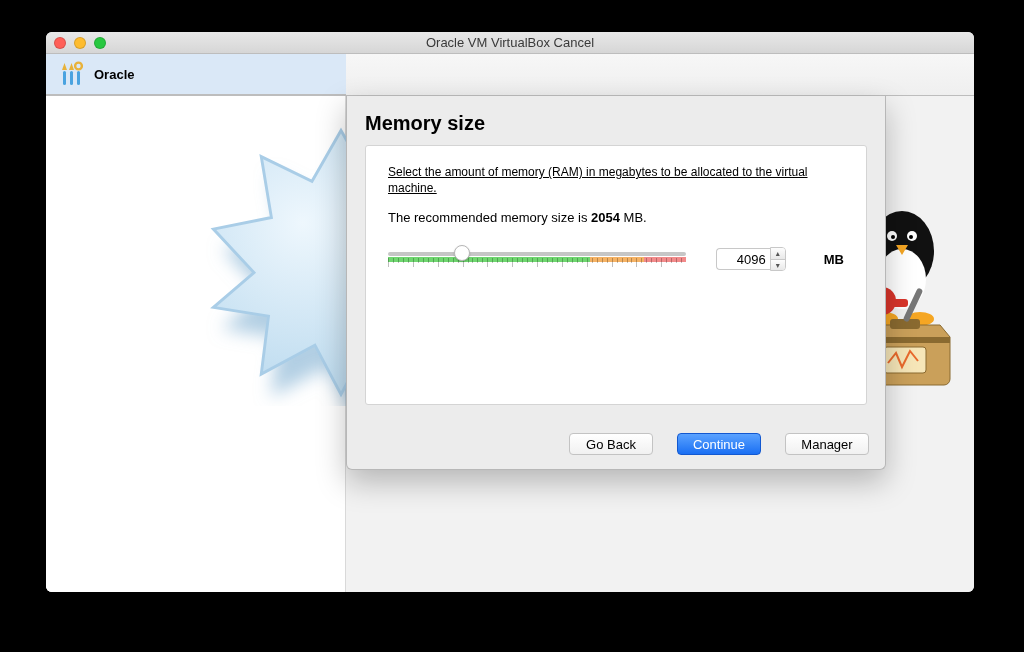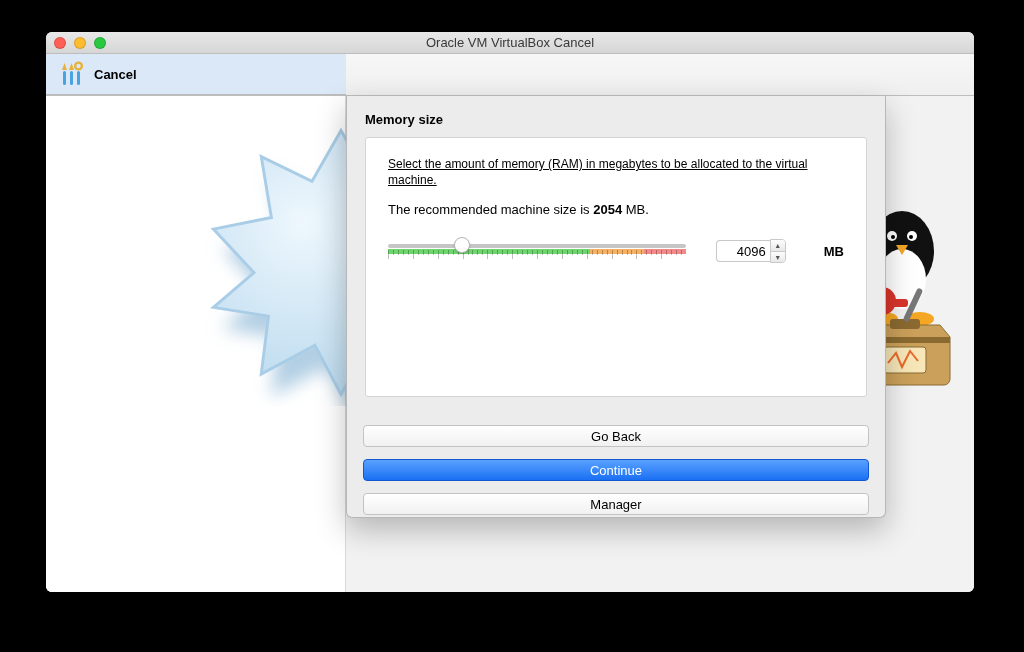--- a/index.html
+++ b/index.html
@@ -94,21 +94,21 @@
     position: absolute;
     left: 300px; top: 0;
     width: 540px;
     background: #ececec;
     border: 1px solid #b7b7b7;
     border-top: none;
     border-radius: 0 0 6px 6px;
     box-shadow: 0 12px 30px rgba(0,0,0,.25);
   }
   .sheet-inner { padding: 16px 18px 14px 18px; }
-  .sheet-title { font-weight: 700; font-size: 13px; margin-bottom: 10px; }
+  .sheet-title { font-weight: 700; font-size: 20px; margin-bottom: 10px; }
   .sheet-body {
     background: #fff;
     border: 1px solid #d4d4d4;
     border-radius: 3px;
     padding: 18px 22px;
     min-height: 260px;
   }
   .desc { font-size: 12px; line-height: 1.35; margin-bottom: 14px; text-decoration: underline; }
   .rec  { font-size: 13px; margin-bottom: 20px; }
   .rec b { font-weight: 700; }
@@ -177,23 +177,22 @@
 
   .range-labels {
     display: flex; justify-content: space-between;
     font-size: 12px; margin-top: 4px;
     width: calc(100% - 100px);
   }
 
   .sheet-buttons {
     display: flex;
     justify-content: flex-end;
-    gap: 12px;
-    padding: 14px 16px 2px;
-    flex-direction: column;
+    gap: 24px;
+    padding: 14px 16px 14px;
   }
   .btn {
     min-width: 84px; height: 22px;
     font-size: 13px;
     border-radius: 4px;
     border: 1px solid #c3c3c3;
     background: linear-gradient(#ffffff,#f1f1f1);
     cursor: pointer;
   }
   .btn.primary {
@@ -222,21 +221,21 @@
       <span class="tools-icon">
         <svg width="24" height="26" viewBox="0 0 24 26">
           <rect x="3" y="10" width="3" height="14" rx="1.5" fill="#4aa3e0"></rect>
           <rect x="10" y="10" width="3" height="14" rx="1.5" fill="#4aa3e0"></rect>
           <rect x="17" y="10" width="3" height="14" rx="1.5" fill="#4aa3e0"></rect>
           <path d="M4.5 2 L7 9 L2 9 Z" fill="#e8b23a"></path>
           <path d="M11.5 2 L14 9 L9 9 Z" fill="#e8b23a"></path>
           <circle cx="18.5" cy="5" r="3.4" fill="none" stroke="#e8b23a" stroke-width="2.4"></circle>
         </svg>
       </span>
-      <span class="sidebar-label">Cancel</span>
+      <span class="sidebar-label">Oracle</span>
     </div>
   </div>
 
   <div class="content">
     <div class="sidebar-bg"></div>
 
     <div class="starburst">
       <svg width="290" height="290" viewBox="-100 -100 200 200">
         <defs>
           <radialGradient id="sb" cx="35%" cy="35%" r="70%">
@@ -274,21 +273,21 @@
         <rect x="60" y="86" width="6" height="36" rx="3" fill="#777" transform="rotate(25 63 104)"></rect>
       </svg>
     </div>
 
     <div class="sheet">
       <div class="sheet-inner">
         <div class="sheet-title">Memory size</div>
         <div class="sheet-body">
           <p class="desc">Select the amount of memory (RAM) in megabytes to be allocated to the virtual machine.</p>
           <p class="rec">
-            <span>The recommended machine size is </span><b>2054</b><span> MB.</span>
+            <span>The recommended memory size is </span><b>2054</b><span> MB.</span>
           </p>
 
           <div class="slider-row">
             <div class="slider-wrap">
               <div class="slider-track-bg"></div>
               <div class="color-bar">
                 <div class="c1" id="cb1" style="width: 68%;"></div>
                 <div class="c2" id="cb2" style="width: 18%;"></div>
                 <div class="c3" id="cb3" style="width: 14%;"></div>
               </div>

